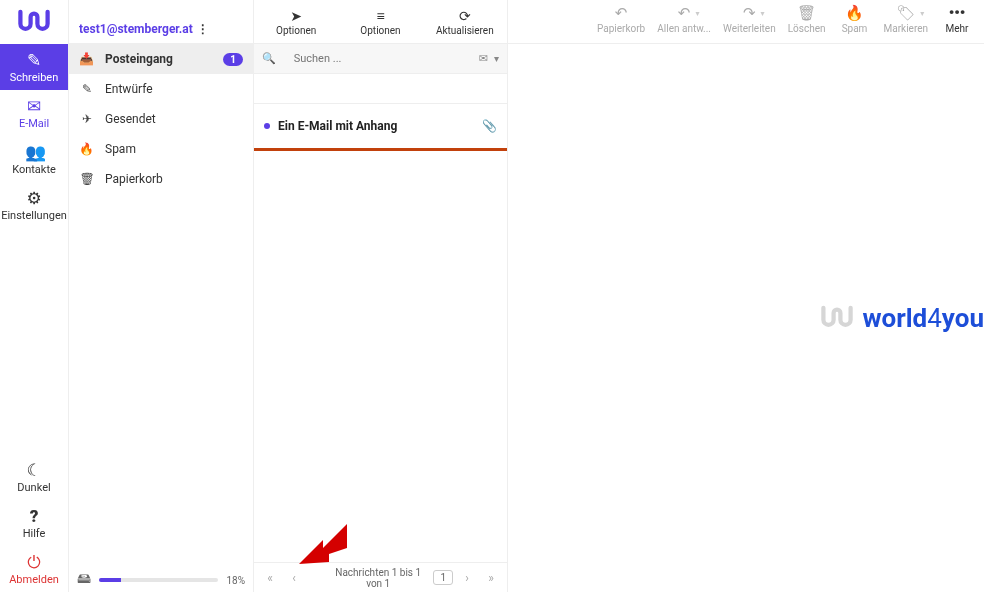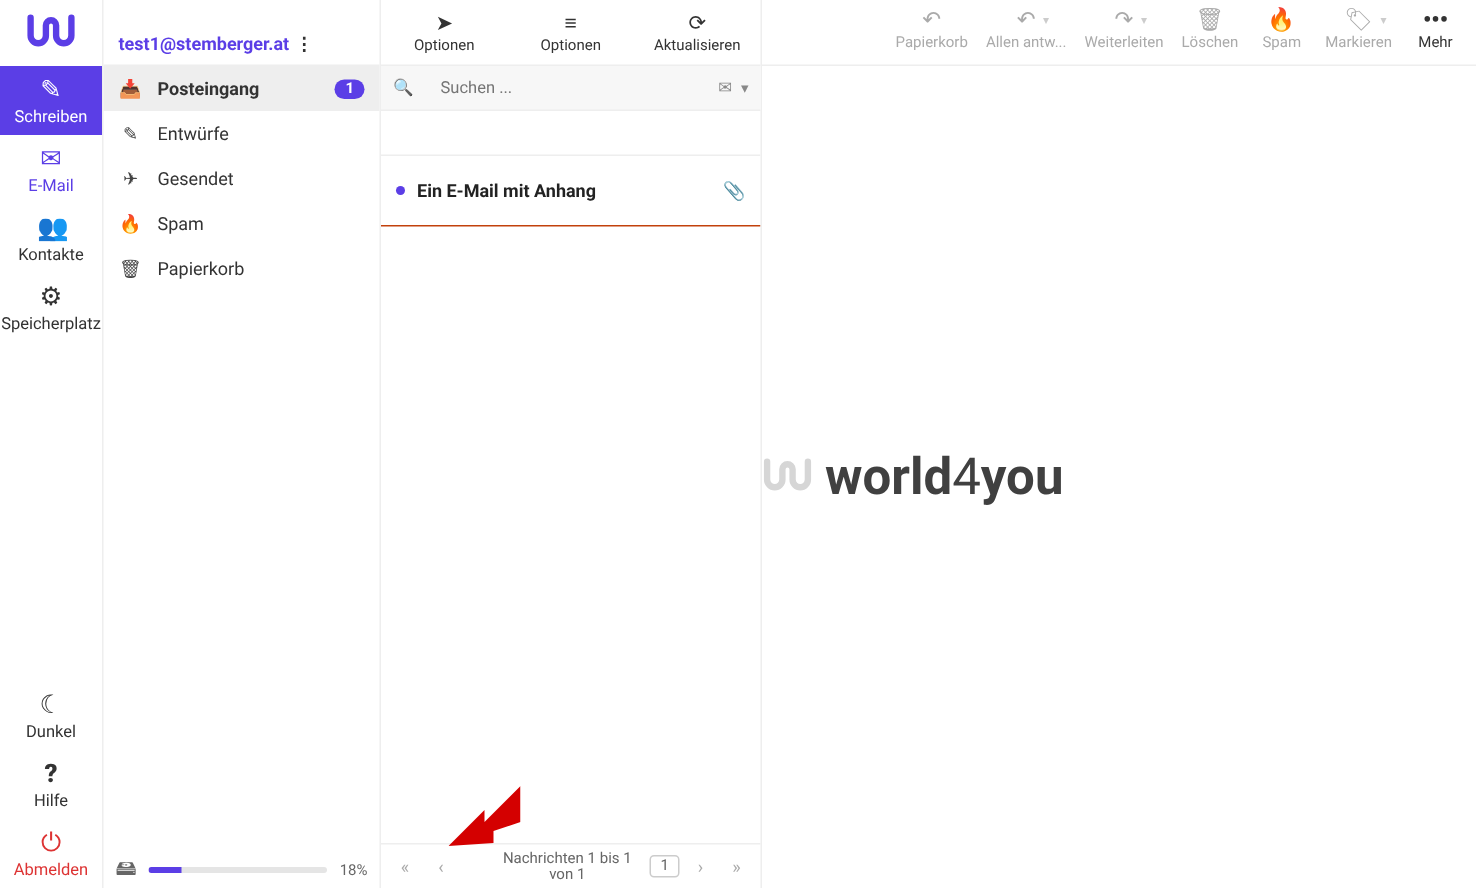--- a/index.html
+++ b/index.html
@@ -35,37 +35,37 @@
 .arrow { position: absolute; bottom: 20px; left: 230px; width: 48px; height: 48px; z-index: 6; }
 
 
 .messages { width: 254px; display: flex; flex-direction: column; border-right: 1px solid #eee; }
 .list-toolbar { height: 44px; display: flex; border-bottom: 1px solid #eee; }
 .tb-btn { flex: 1; display: flex; flex-direction: column; align-items: center; justify-content: center; gap: 1px; font-size: 10px; color: #333; cursor: pointer; }
 .tb-btn .ic { font-size: 14px; }
 .search-row { height: 30px; display: flex; align-items: center; gap: 6px; padding: 0 8px; border-bottom: 1px solid #eee; background: #f7f7f7; font-size: 11px; color: #888; }
 .search-row input { flex: 1; border: none; background: transparent; outline: none; font-size: 11px; margin-left: 12px; }
 .msg-list { flex: 1; overflow: auto; }
-.msg { height: 47px; border-bottom: 1px solid #c2410c; display: flex; align-items: center; padding: 0 10px; gap: 8px; font-size: 12px; cursor: pointer; }
+.msg { height: 47px; border-bottom: 3px solid #c2410c; display: flex; align-items: center; padding: 0 10px; gap: 8px; font-size: 12px; cursor: pointer; }
 .dot { width: 6px; height: 6px; background: #5b3ee6; border-radius: 50%; }
 .msg .subj { flex: 1; font-weight: 700; color: #222; }
 .clip { color: #888; }
 .pager { height: 30px; border-top: 1px solid #eee; display: flex; align-items: center; gap: 4px; padding: 0 6px; font-size: 10px; color: #666; }
 .pg-btn { width: 20px; height: 20px; display: flex; align-items: center; justify-content: center; color: #aaa; cursor: pointer; font-size: 12px; }
 .pg-info { flex: 1; text-align: center; margin-left: 19px; }
 .pg-num { border: 1px solid #ccc; border-radius: 3px; padding: 1px 6px; }
 
 
 .preview { flex: 1; display: flex; flex-direction: column; }
 .pv-toolbar { height: 44px; display: flex; align-items: flex-start; justify-content: flex-end; border-bottom: 1px solid #eee; padding: 2px 4px 0; }
 .pv-btn { display: flex; flex-direction: column; align-items: center; gap: 1px; font-size: 10px; color: #aaa; padding: 2px 6px; min-width: 46px; cursor: pointer; }
 .pv-btn .ic { font-size: 15px; position: relative; }
 .pv-btn.enabled { color: #333; }
 .caret { font-size: 8px; color: #ccc; position: absolute; right: -9px; top: 5px; }
-.pv-body { flex: 1; display: flex; align-items: center; justify-content: flex-start; color: #404040; font-size: 34px; font-weight: 700; gap: 8px; }
+.pv-body { flex: 1; display: flex; align-items: center; justify-content: flex-end; color: #1d4ed8; font-size: 26px; font-weight: 700; gap: 8px; }
 .pv-body svg { width: 34px; height: 30px; }
 </style>
 </head>
 <body>
 
 <div class="app">
 
   <div class="rail">
     <div class="logo">
       <svg viewBox="0 0 40 32" width="34" height="28">
@@ -79,21 +79,21 @@
     <div class="rail-item active">
       <span class="glyph">✉</span>
       <span>E-Mail</span>
     </div>
     <div class="rail-item">
       <span class="glyph">👥</span>
       <span>Kontakte</span>
     </div>
     <div class="rail-item">
       <span class="glyph">⚙</span>
-      <span>Speicherplatz</span>
+      <span>Einstellungen</span>
     </div>
     <div class="rail-spacer"></div>
     <div class="rail-item">
       <span class="glyph">☾</span>
       <span>Dunkel</span>
     </div>
     <div class="rail-item">
       <span class="glyph" style="font-weight:900">?</span>
       <span>Hilfe</span>
     </div>

